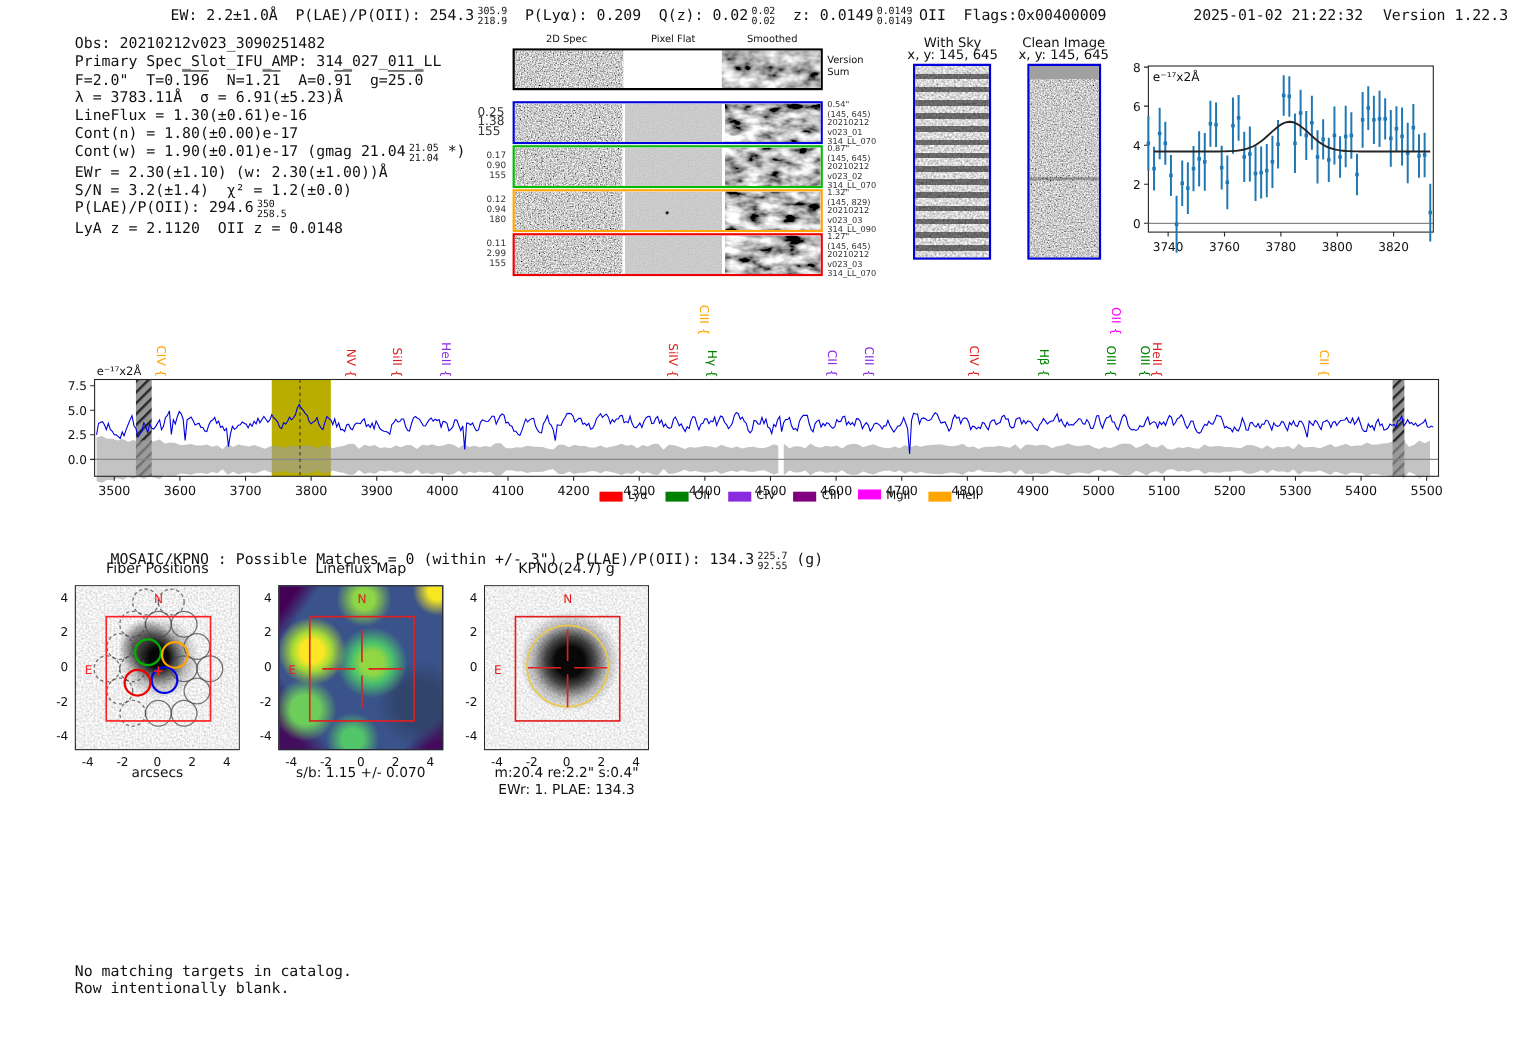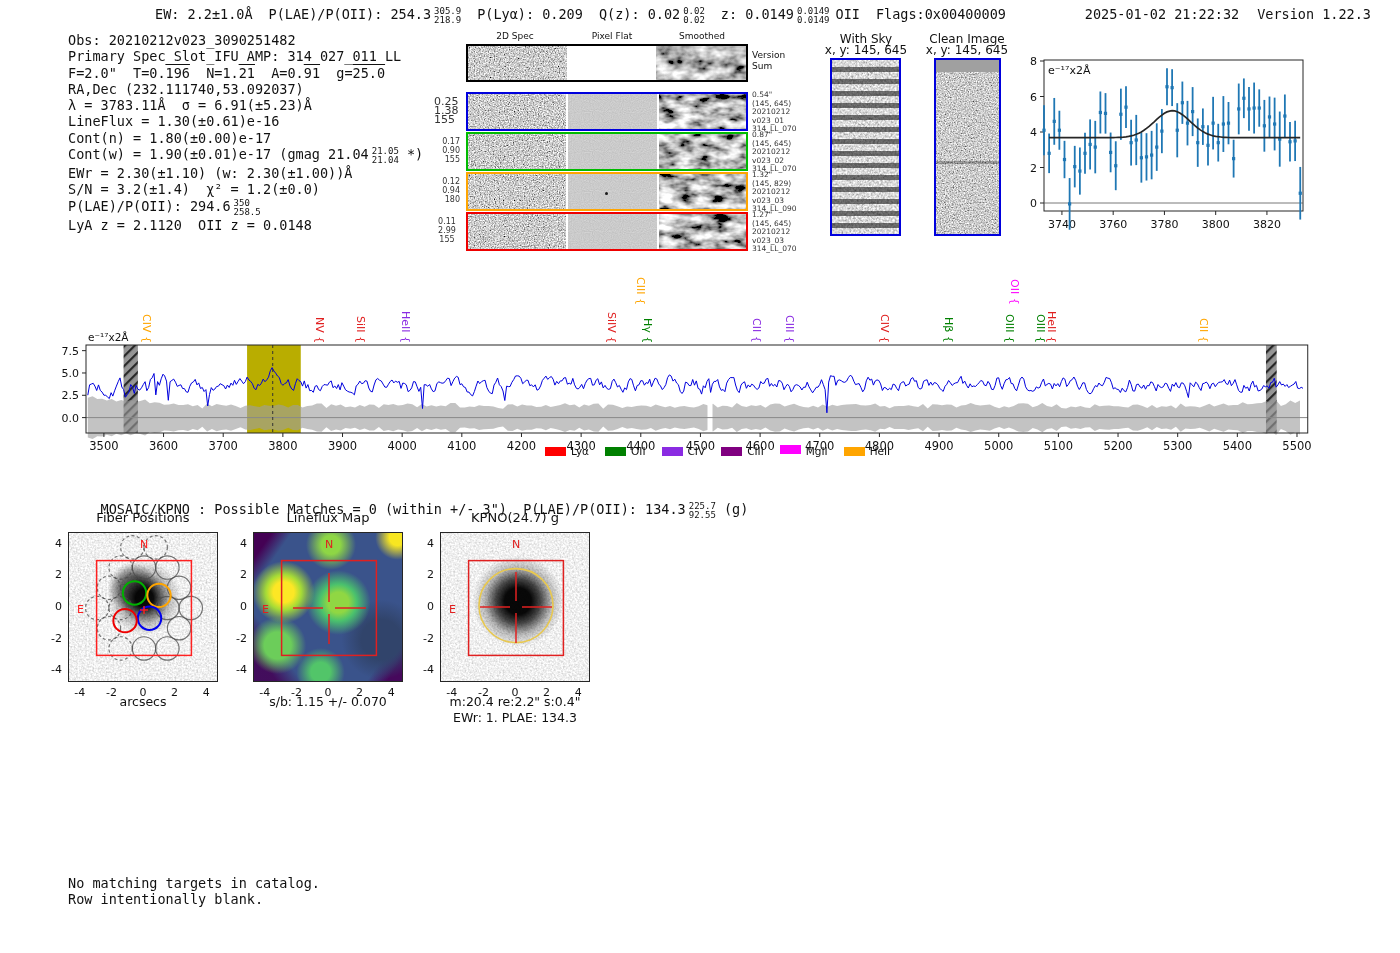--- a/index.html
+++ b/index.html
@@ -202,21 +202,20 @@
     <span class="hseg">EW: 2.2±1.0Å</span><span class="hseg"><span>P(LAE)/P(OII): 254.3</span><span class="frac"><span>305.9</span><span>218.9</span></span></span><span class="hseg">P(Lyα): 0.209</span><span class="hseg"><span>Q(z): 0.02</span><span class="frac"><span>0.02</span><span>0.02</span></span></span><span class="hseg"><span>z: 0.0149</span><span class="frac"><span>0.0149</span><span>0.0149</span></span><span style="margin-left:6px;">OII</span></span><span class="hseg">Flags:0x00400009</span>
   </div>
   <div class="abs mono" style="right:68px;top:6px;font-size:13.5px;">
     <span style="margin-right:18px;">2025-01-02 21:22:32</span><span>Version 1.22.3</span>
   </div>
 
   <div class="abs mono" style="left:68px;top:32px;">
     <div class="infoline">Obs: 20210212v023_3090251482</div>
     <div class="infoline">Primary Spec_Slot_IFU_AMP: 314_027_011_LL</div>
     <div class="infoline"><span>F=2.0"  T=0.</span><span class="ov">196</span><span>  N=1.</span><span class="ov">21</span><span>  A=0.</span><span class="ov">91</span><span>  g=</span><span class="ov">25.0</span></div>
-    <div class="infoline">RA,Dec (232.111740,53.092037)</div>
     <div class="infoline">λ = 3783.11Å  σ = 6.91(±5.23)Å</div>
     <div class="infoline">LineFlux = 1.30(±0.61)e-16</div>
     <div class="infoline">Cont(n) = 1.80(±0.00)e-17</div>
     <div class="infoline"><span>Cont(w) = 1.90(±0.01)e-17 (gmag 21.04</span><span class="frac"><span>21.05</span><span>21.04</span></span><span> *)</span></div>
     <div class="infoline">EWr = 2.30(±1.10) (w: 2.30(±1.00))Å</div>
     <div class="infoline">S/N = 3.2(±1.4)  χ² = 1.2(±0.0)</div>
     <div class="infoline"><span>P(LAE)/P(OII): 294.6</span><span class="frac"><span>350</span><span>258.5</span></span></div>
     <div class="infoline">LyA z = 2.1120  OII z = 0.0148</div>
   </div>
 
@@ -341,21 +340,21 @@
           <svg class="noise-svg">
             <rect width="100%" height="100%" filter="url(#fFlat)"></rect>
           </svg>
         </div>
         <div style="position:relative;width:88px;height:100%;overflow:hidden;margin-left:2px;">
           <svg class="noise-svg">
             <rect width="100%" height="100%" filter="url(#fSm5)"></rect>
           </svg>
         </div>
       </div>
-      <div style="position:absolute;left:434px;top:217px;width:26px;text-align:center;font-size:8px;line-height:9px;color:#333;">
+      <div style="position:absolute;left:434px;top:217px;width:26px;text-align:right;font-size:8px;line-height:9px;color:#333;">
         <div>0.11</div>
         <div>2.99</div>
         <div>155</div>
       </div>
       <div style="position:absolute;left:752px;top:211px;width:64px;font-size:7.5px;line-height:8.6px;color:#333;">
         <div>1.27"</div>
         <div>(145, 645)</div>
         <div>20210212</div>
         <div>v023_03</div>
         <div>314_LL_070</div>

